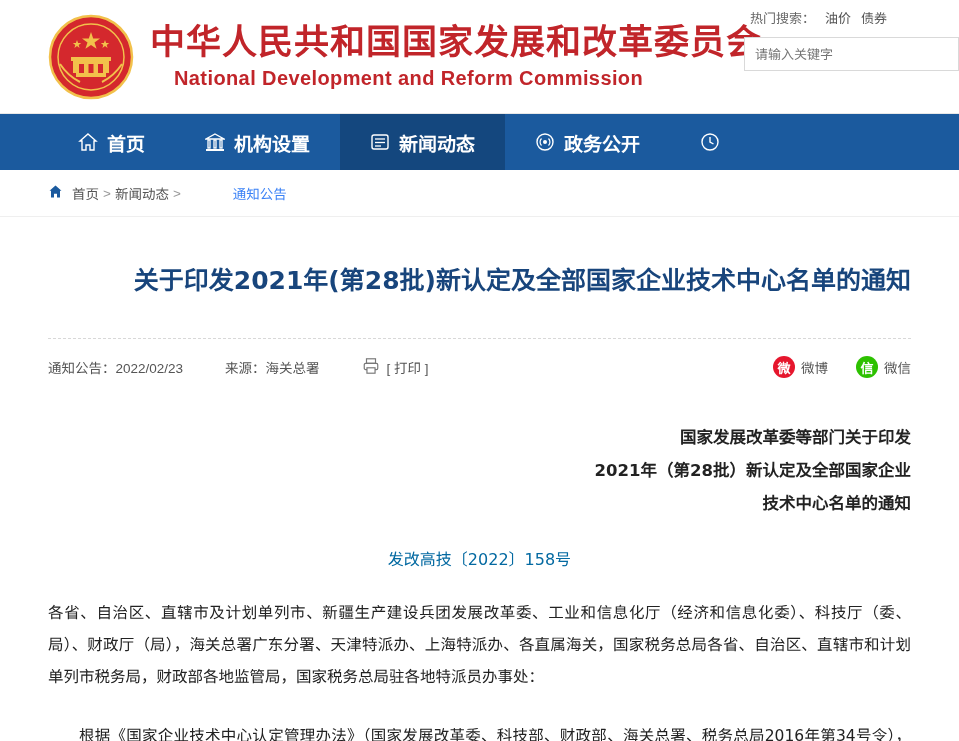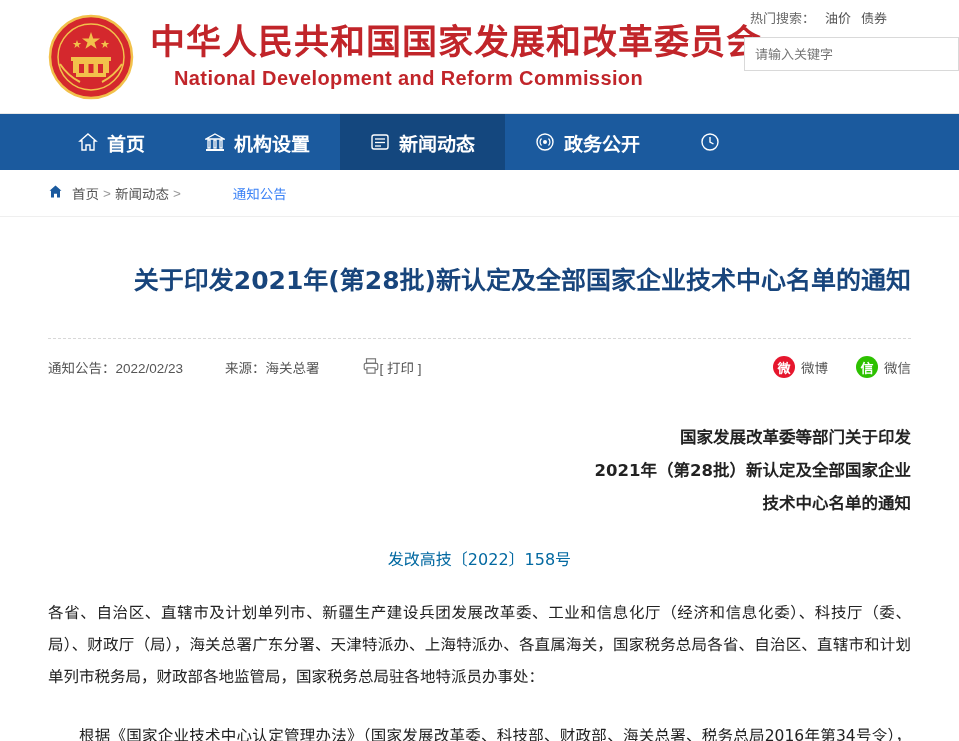--- a/index.html
+++ b/index.html
@@ -161,20 +161,21 @@
     display: flex;
     align-items: center;
     font-size: 13.5px;
     color: #555;
     position: relative;
   }
   .meta .m-item { margin-right: 42px; white-space: nowrap; }
   .meta .print {
     display: flex;
     align-items: center;
+    gap: 7px;
     cursor: pointer;
   }
   .share {
     position: absolute;
     right: 0;
     display: flex;
     align-items: center;
     gap: 10px;
   }
   .share .s-item {

